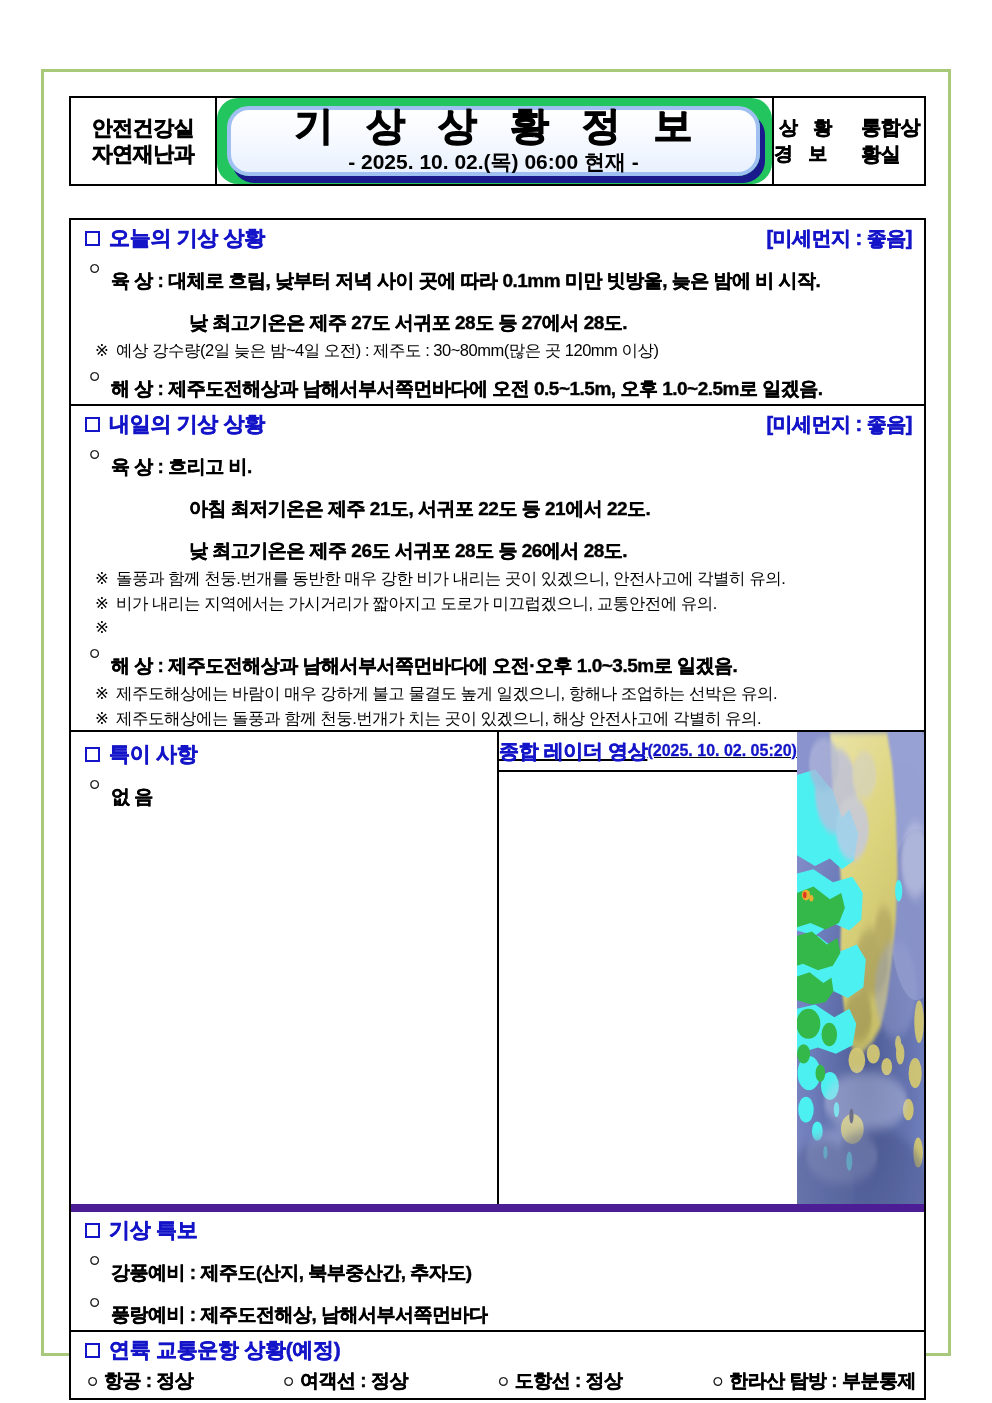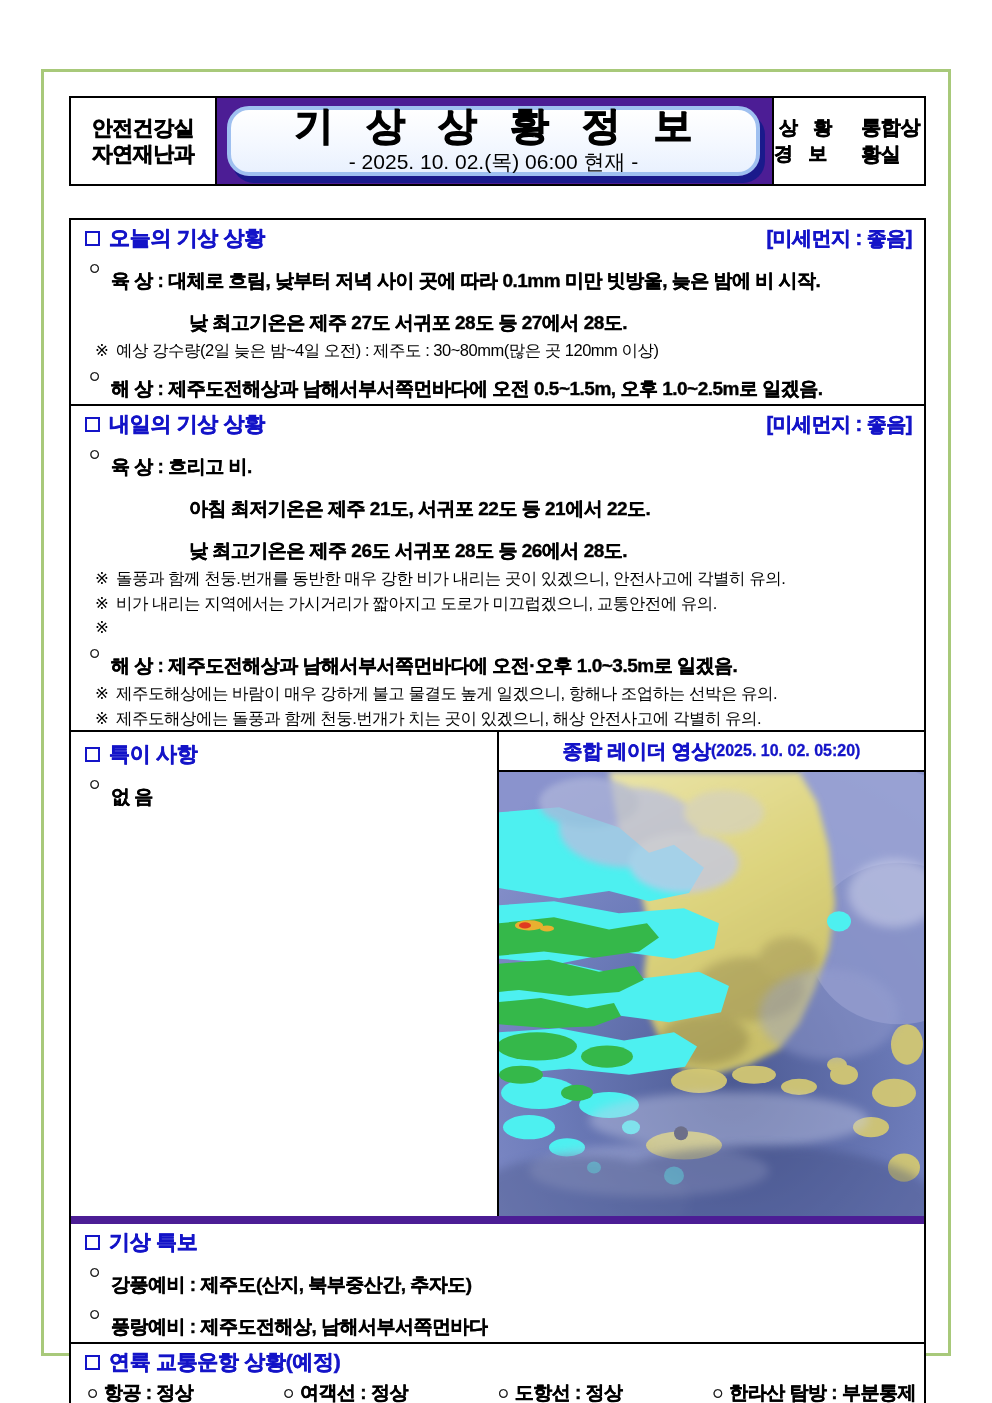--- a/index.html
+++ b/index.html
@@ -45,25 +45,26 @@
   .header-left div {
     font-size: 21px;
     font-weight: bold;
     letter-spacing: -0.5px;
     color: #000;
     -webkit-text-stroke: 0.6px #000;
     line-height: 1.15;
   }
   .header-center {
     flex: 1;
-    background: #4c1d95;
+    background: #22c55e;
     position: relative;
     display: flex;
     align-items: center;
     justify-content: center;
+    border-radius: 21px;
   }
   .title-plate {
     position: absolute;
     left: 10px;
     top: 8px;
     right: 12px;
     bottom: 8px;
     border-radius: 22px;
     border: 4px solid #9fc0f0;
     background: linear-gradient(180deg,#ffffff 0%,#f4f8ff 55%,#e9f1fe 100%);
@@ -77,21 +78,21 @@
     font-size: 39px;
     font-weight: bold;
     letter-spacing: 11px;
     color: #000;
     -webkit-text-stroke: 1.2px #000;
     text-indent: 11px;
     line-height: 1.05;
   }
   .title-sub {
     font-size: 21px;
-    font-weight: normal;
+    font-weight: bold;
     color: #000;
     letter-spacing: 0px;
     margin-top: 1px;
   }
   .header-right {
     width: 152px;
     border-left: 2px solid #000;
     display: flex;
     flex-direction: row;
     align-items: center;
@@ -173,21 +174,21 @@
   .note .star { flex: none; width: 21px; }
 
   
   .split { display: flex; border-bottom: 8px solid #4c1d95; }
   .split-left {
     width: 428px;
     border-right: 2px solid #000;
     min-height: 472px;
     padding-top: 4px;
   }
-  .split-right { flex: 1; display: flex; flex-direction: column; }
+  .split-right { flex: 1; display: flex; flex-direction: row; text-decoration: underline; }
   .radar-head {
     height: 40px;
     border-bottom: 2px solid #000;
     display: flex; align-items: center; justify-content: center;
   }
   .radar-title {
     font-size: 20px; font-weight: bold; color: #1414c8;
     letter-spacing: -0.3px;
     -webkit-text-stroke: 0.5px #1414c8;
   }

